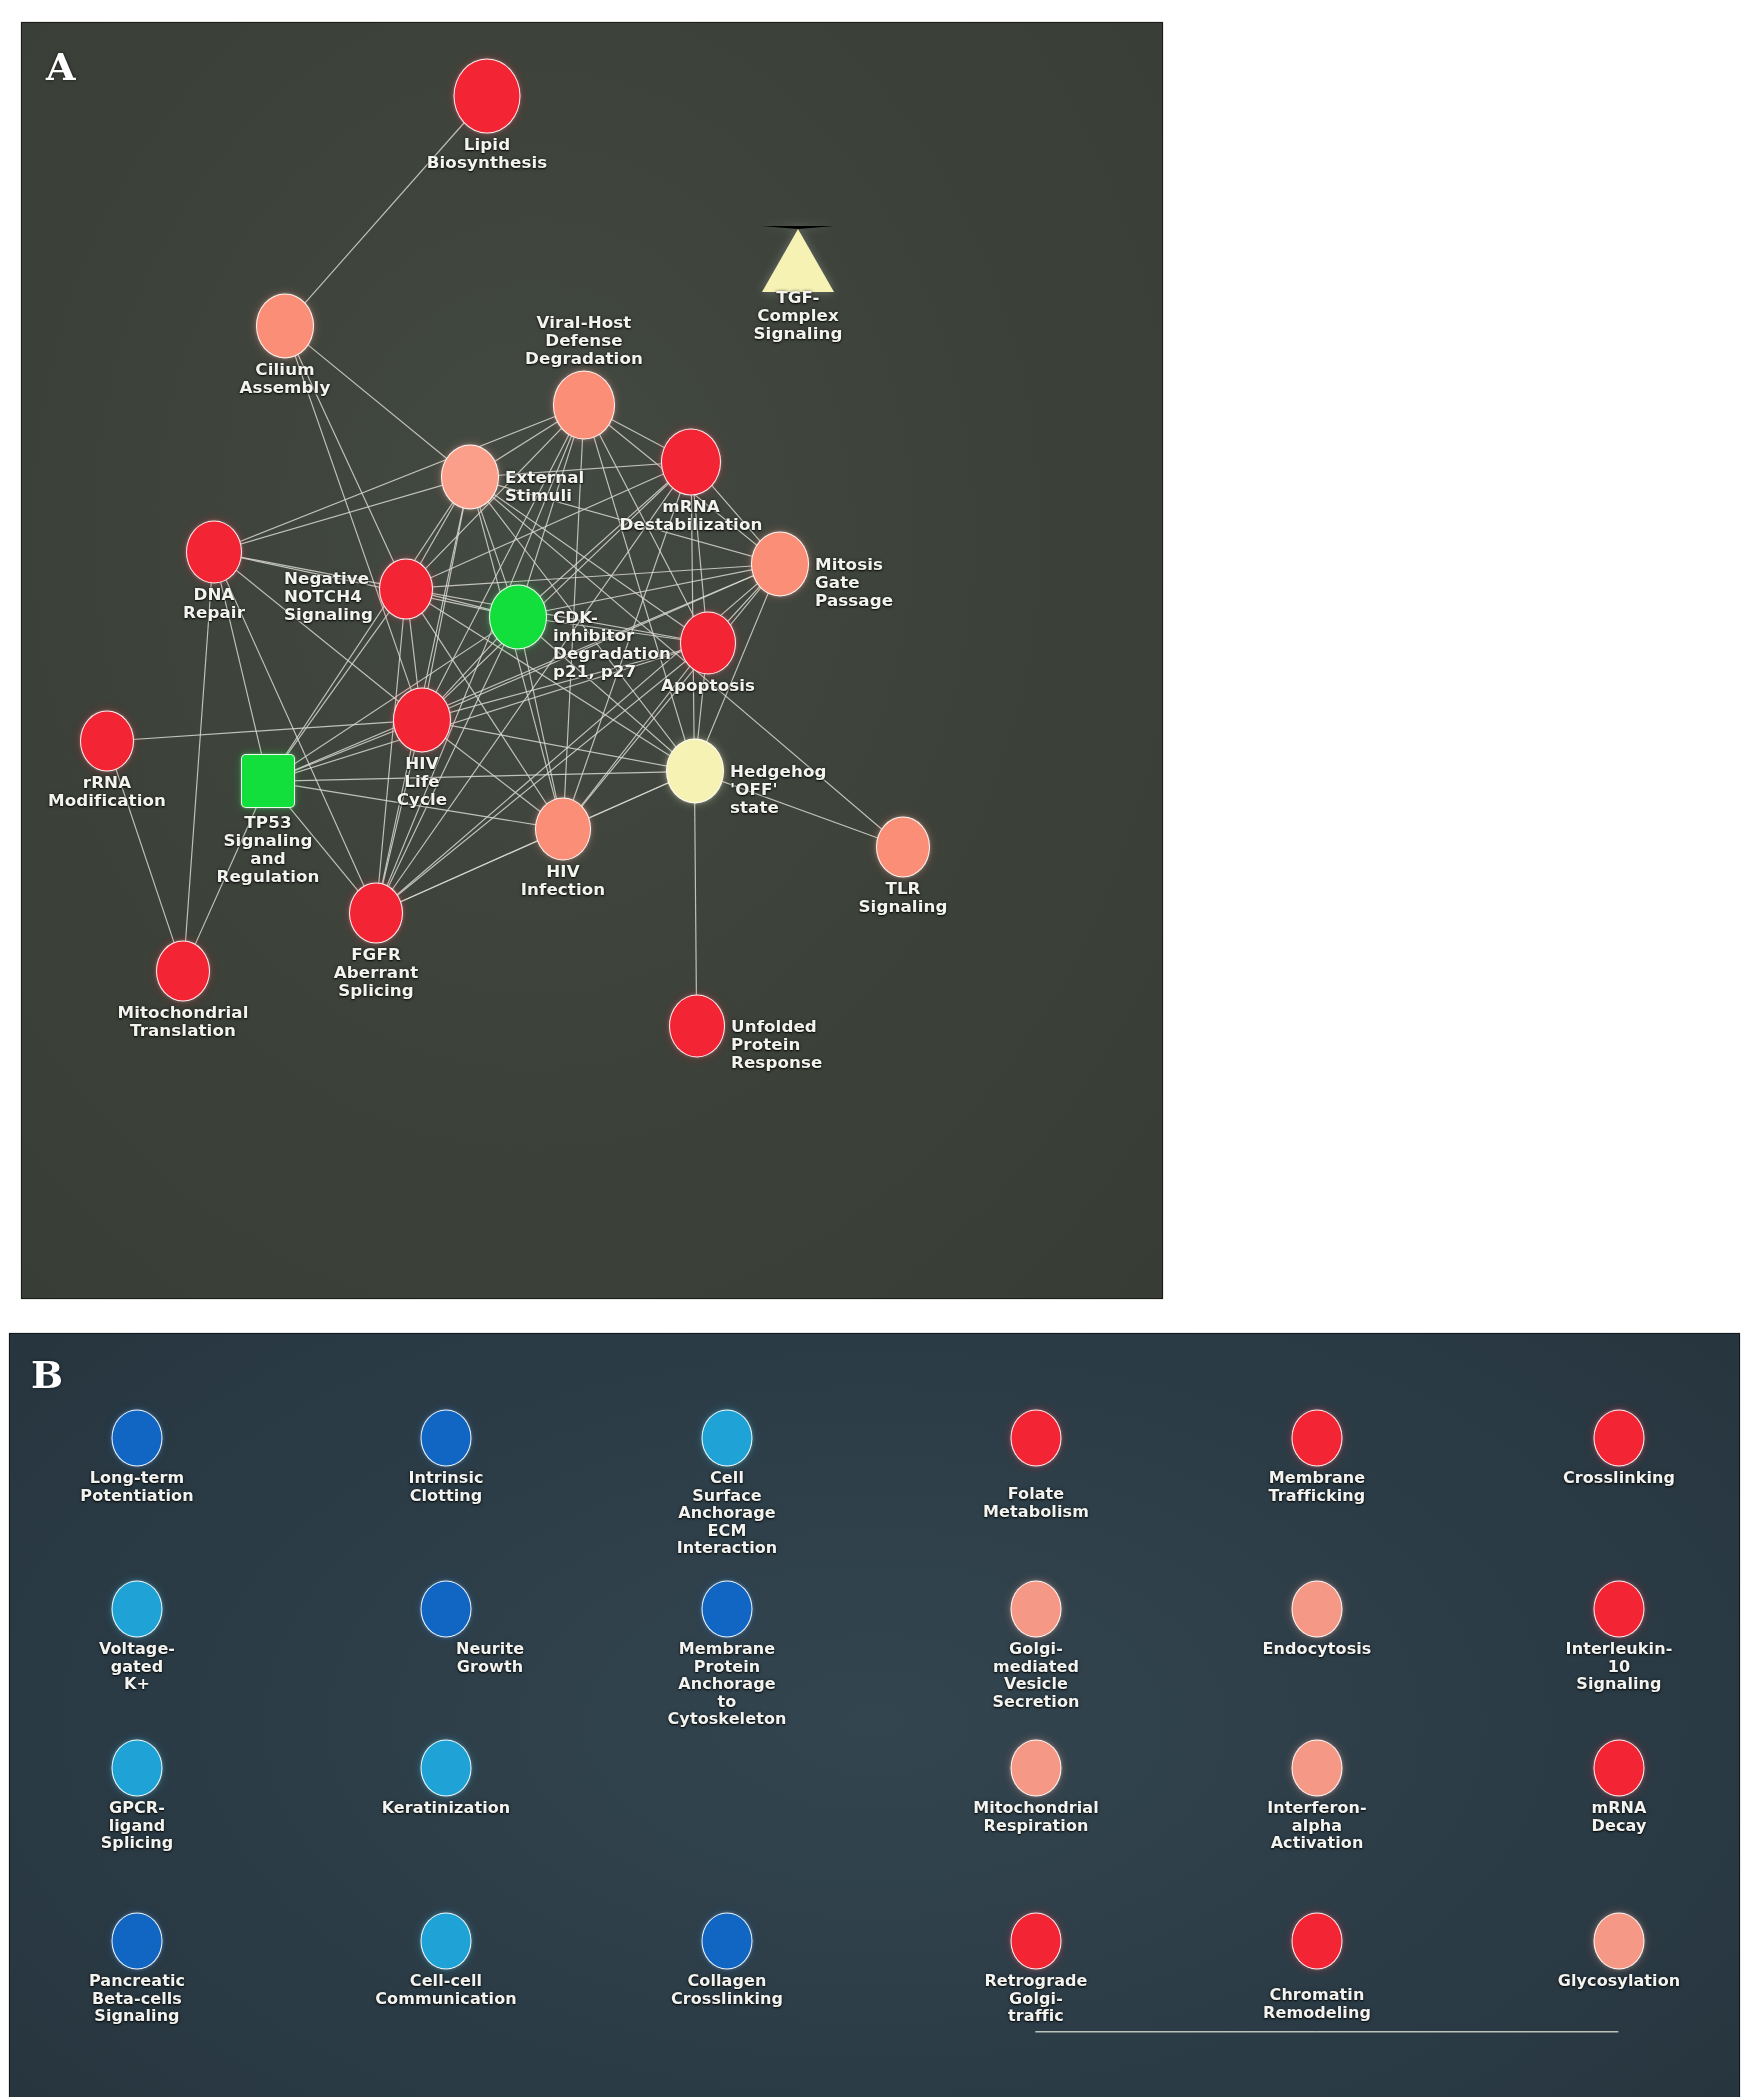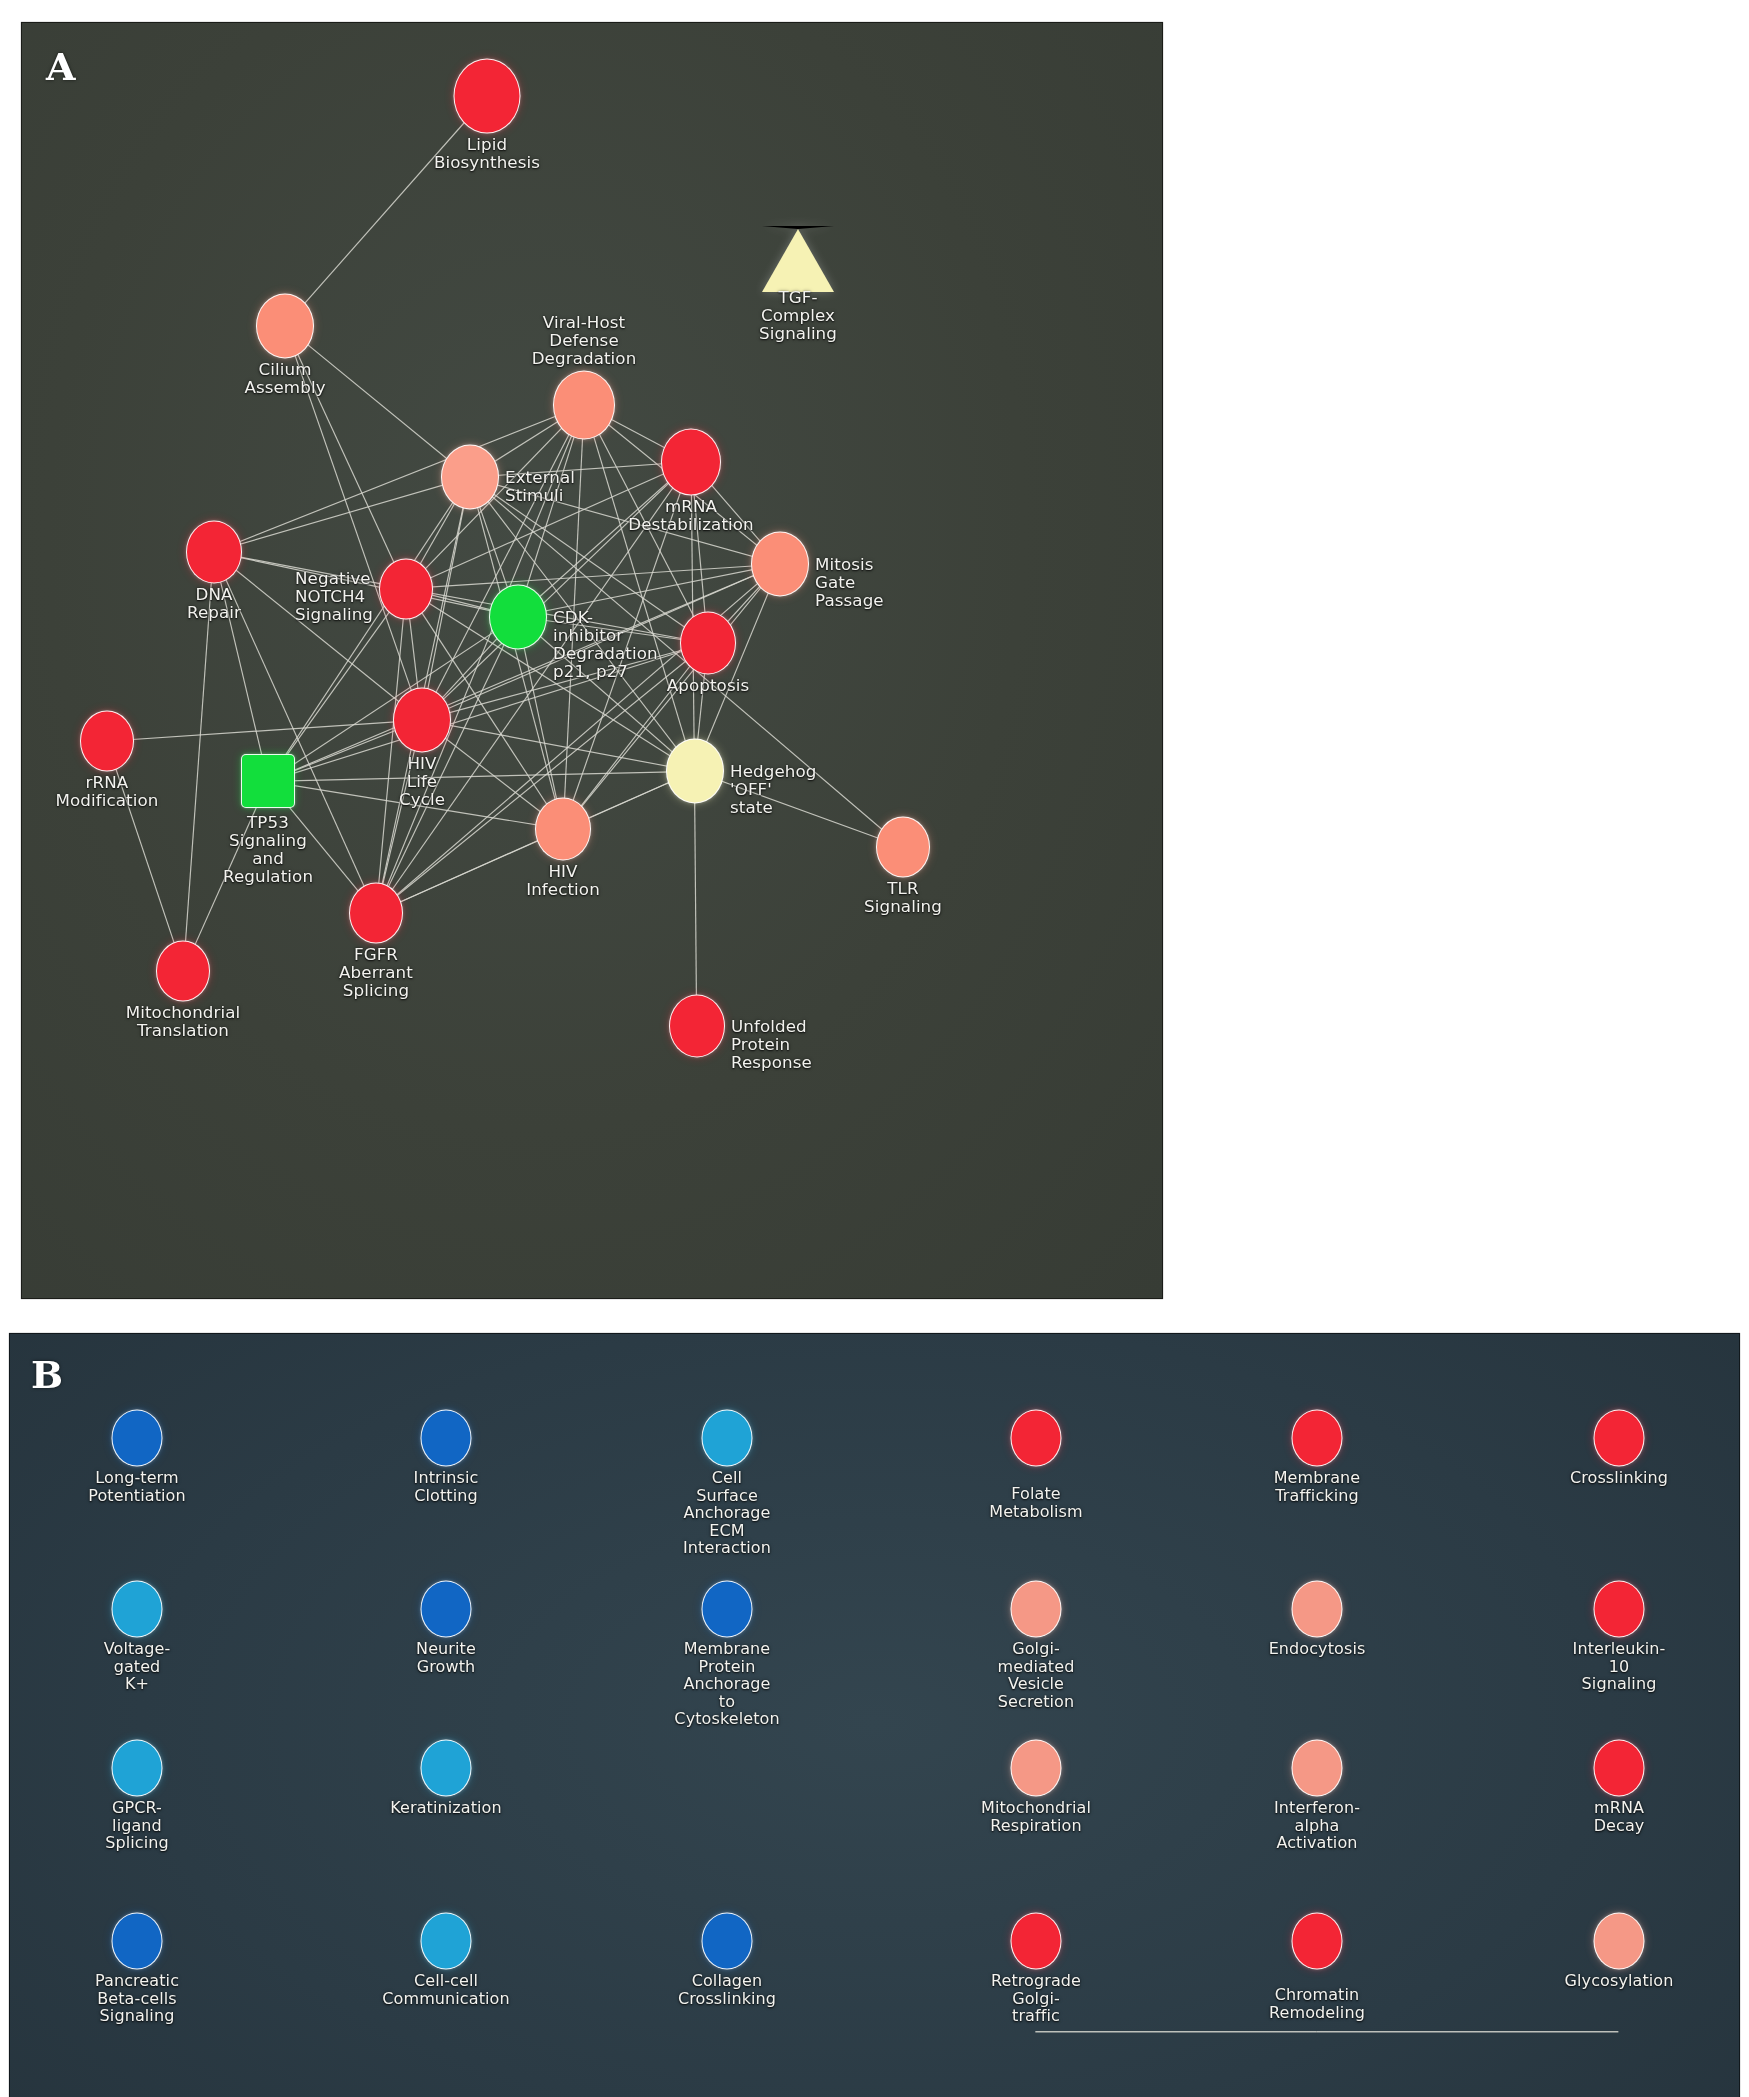--- a/index.html
+++ b/index.html
@@ -31,21 +31,21 @@
   .shape{position:absolute;left:50%;top:50%;transform:translate(-50%,-50%);}
 
   .circ{border-radius:50%;border:1.7px solid rgba(255,255,255,.92);}
   .sq{border-radius:5px;border:1.7px solid rgba(255,255,255,.92);}
   .tri{width:0;height:0;border-style:solid;}
 
   .lbl{position:absolute;left:50%;transform:translateX(-50%);
        color:#f3f3ef;text-align:center;white-space:pre-line;
        font-size:16.7px;line-height:1.07;letter-spacing:0.1px;
        text-shadow:0 0.6px 1.7px rgba(0,0,0,.85), 0 0 3.3px rgba(0,0,0,.55);
-       pointer-events:none;}
+       pointer-events:none;font-weight:bold;}
   .lbl.left{left:auto;right:50%;transform:none;text-align:left;}
   .lbl.right{left:50%;right:auto;transform:none;text-align:left;}
 
   
   #panel-b .lbl{font-size:16px;line-height:1.1;}
 </style>
 </head>
 <body>
 
 <div id="root">
@@ -269,21 +269,21 @@
 Beta-cells
 Signaling</div>
         </div>
         <div class="node" style="left: 436px; top: 104px;">
           <div class="shape circ" style="width: 49px; height: 55px; background: rgb(17, 102, 196); box-shadow: rgba(17, 102, 196, 0.333) 0px 0px 10px, rgba(255, 255, 255, 0.3) 0px 0px 3.3px;"></div>
           <div class="lbl" style="top: 31px;">Intrinsic
 Clotting</div>
         </div>
         <div class="node" style="left: 436px; top: 275px;">
           <div class="shape circ" style="width: 49px; height: 55px; background: rgb(17, 102, 196); box-shadow: rgba(17, 102, 196, 0.333) 0px 0px 10px, rgba(255, 255, 255, 0.3) 0px 0px 3.3px;"></div>
-          <div class="lbl" style="top: 31px;">Neurite
+          <div class="lbl" style="top: 31px; margin-left: 44px;">Neurite
 Growth</div>
         </div>
         <div class="node" style="left: 436px; top: 434px;">
           <div class="shape circ" style="width: 49px; height: 55px; background: rgb(31, 163, 214); box-shadow: rgba(31, 163, 214, 0.333) 0px 0px 10px, rgba(255, 255, 255, 0.3) 0px 0px 3.3px;"></div>
           <div class="lbl" style="top: 31px;">Keratinization</div>
         </div>
         <div class="node" style="left: 436px; top: 607px;">
           <div class="shape circ" style="width: 49px; height: 55px; background: rgb(31, 163, 214); box-shadow: rgba(31, 163, 214, 0.333) 0px 0px 10px, rgba(255, 255, 255, 0.3) 0px 0px 3.3px;"></div>
           <div class="lbl" style="top: 31px;">Cell-cell
 Communication</div>

